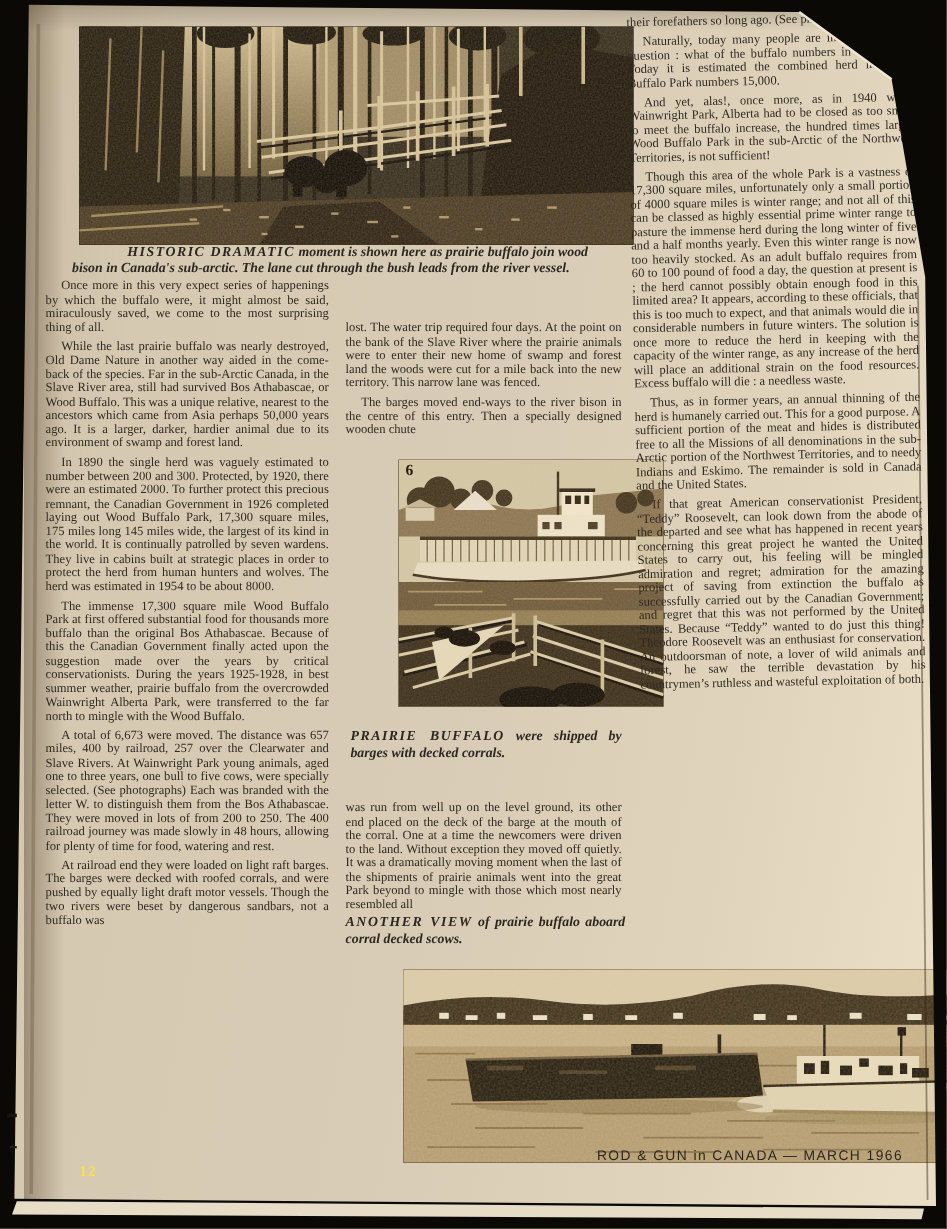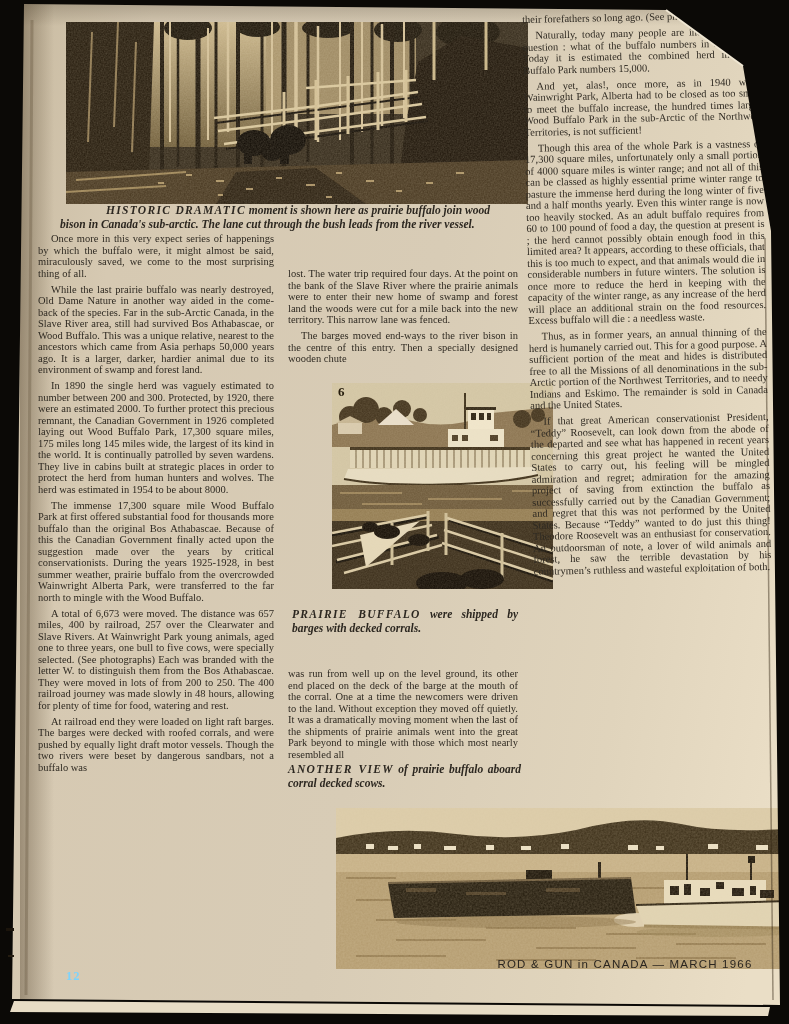--- a/index.html
+++ b/index.html
@@ -28,21 +28,21 @@
 
   .col{position:absolute;text-align:justify;font-size:10.5px;line-height:11.5px;color:#2f2a22;}
   .col p{margin:0 0 4.5px;text-indent:13px;}
   .col p.flush{text-indent:0;}
   .col-1{left:38px;top:233px;width:236px;}
   .col-2a{left:288px;top:233px;width:230px;margin-top:35px;}
   .col-2b{left:288px;top:656px;width:230px;margin-top:12px;}
   .col-3{left:522px;top:14px;width:238px;transform:rotate(-1.2deg);transform-origin:0 0;}
 
   .page-number{position:absolute;left:66px;top:969px;font:700 12.5px/14px "Liberation Serif",serif;
-       color:#7dd3fc;letter-spacing:1px;}
+       color:#fde047;letter-spacing:1px;}
   .footer-line{position:absolute;left:488px;top:958px;width:274px;text-align:center;
        font-family:"Liberation Sans",sans-serif;font-weight:400;font-size:11.5px;
        letter-spacing:1.2px;color:#2b2620;white-space:nowrap;}
 
   .frame{position:absolute;inset:0;z-index:50;pointer-events:none;}
 </style>
 </head>
 <body>
 
 <div class="stage">

